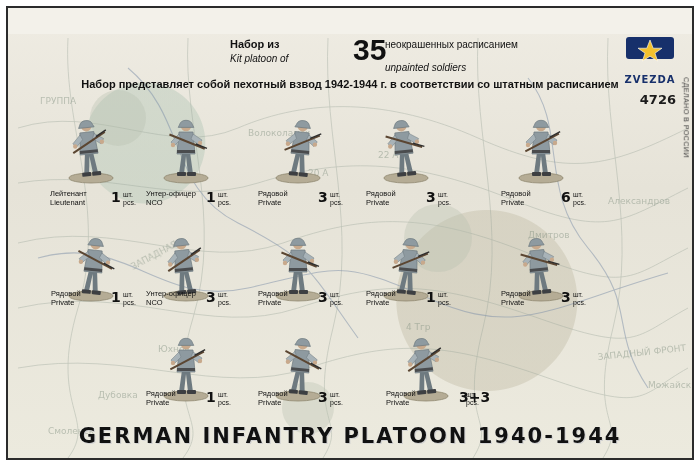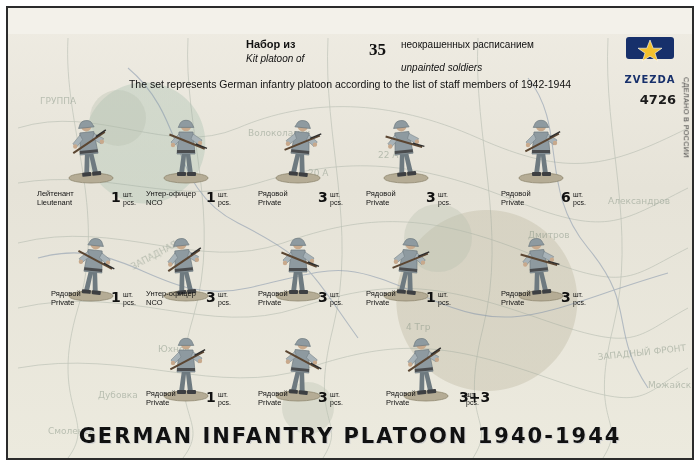--- a/index.html
+++ b/index.html
@@ -72,32 +72,32 @@
     font-weight:bold;font-size:13px;color:#1b1b1b;
   }
   .madein{
     position:absolute;right:2px;top:150px;
     transform:rotate(90deg);transform-origin:right top;
     font-size:7px;color:#333;letter-spacing:.5px;
     white-space:nowrap;
   }
   
   .kitblock{
-    position:absolute;left:222px;top:30px;width:300px;height:36px;margin-left:16px;
+    position:absolute;left:222px;top:30px;width:300px;height:36px;
   }
   .kit-ru{
     position:absolute;left:0;top:0;font-size:11px;color:#111;font-weight:bold;
   }
   .kit-en{
     position:absolute;left:0;top:15px;font-size:10px;color:#111;font-style:italic;
   }
   .kit-num{
     position:absolute;left:123px;top:-1px;
-    font-family:Liberation Serif, serif;
-    font-weight:bold;font-size:17px;color:#111;line-height:25px;
+    font-family:Liberation Sans, sans-serif;
+    font-weight:bold;font-size:30px;color:#111;line-height:25px;
   }
   .kit-ru2{
     position:absolute;left:155px;top:1px;font-size:10px;color:#111;
   }
   .kit-en2{
     position:absolute;left:155px;top:24px;font-size:10px;color:#111;font-style:italic;
   }
   .desc{
     position:absolute;left:0;top:70px;width:100%;text-align:center;
   }
@@ -179,21 +179,21 @@
 
     <div class="kitblock">
       <div class="kit-ru">Набор из</div>
       <div class="kit-en">Kit platoon of</div>
       <div class="kit-num">35</div>
       <div class="kit-ru2">неокрашенных расписанием</div>
       <div class="kit-en2">unpainted soldiers</div>
     </div>
 
     <div class="desc">
-      <div class="l2">The set represents German infantry platoon according to the list of staff members of 1942-1944</div>
+      <div class="l1">Набор представляет собой пехотный взвод 1942-1944 г. в соответствии со штатным расписанием</div>
     </div>
 
     <div id="figures">
         <div class="fig" style="left: 55px; top: 100px;">
   <svg width="56" height="76" viewBox="0 0 56 76">
     <ellipse cx="28" cy="70" rx="22" ry="5" fill="#b5ac95" stroke="#8e866f" stroke-width="0.8"></ellipse>
     <g transform="translate(28,64) rotate(-6) translate(-28,-64)">
 
       <path d="M24 44 L21 66 L26 66 L28 48 L30 66 L35 66 L32 44 Z" fill="#6e7a80"></path>
 
@@ -212,21 +212,21 @@
 
       <circle cx="28" cy="18" r="5.2" fill="#c8a98c"></circle>
       <path d="M21.4 17 a6.8 6.2 0 0 1 13.2 0 l1.2 2.4 l-15.6 0 Z" fill="#8e9aa0" stroke="#6e7a80" stroke-width="0.7"></path>
 
       <g transform="rotate(-28 30 34)">
         <rect x="10" y="33" width="38" height="2" fill="#5b4632"></rect>
         <rect x="38" y="32.2" width="12" height="1.4" fill="#2e2e2e"></rect>
       </g>
     </g>
   </svg></div>
-        <div class="figcap" style="left: 29px; top: 182px;">
+        <div class="figcap" style="left: 42px; top: 182px;">
           <span class="ru">Лейтенант</span>
           <span class="en">Lieutenant</span>
         </div>
         <div class="qty" style="left: 103px; top: 183px;">1</div>
         <div class="qtysub" style="left: 115px; top: 183px;">
           <b>шт.</b>
           <b>pcs.</b>
         </div>
         <div class="fig" style="left: 150px; top: 100px;">
   <svg width="56" height="76" viewBox="0 0 56 76">

